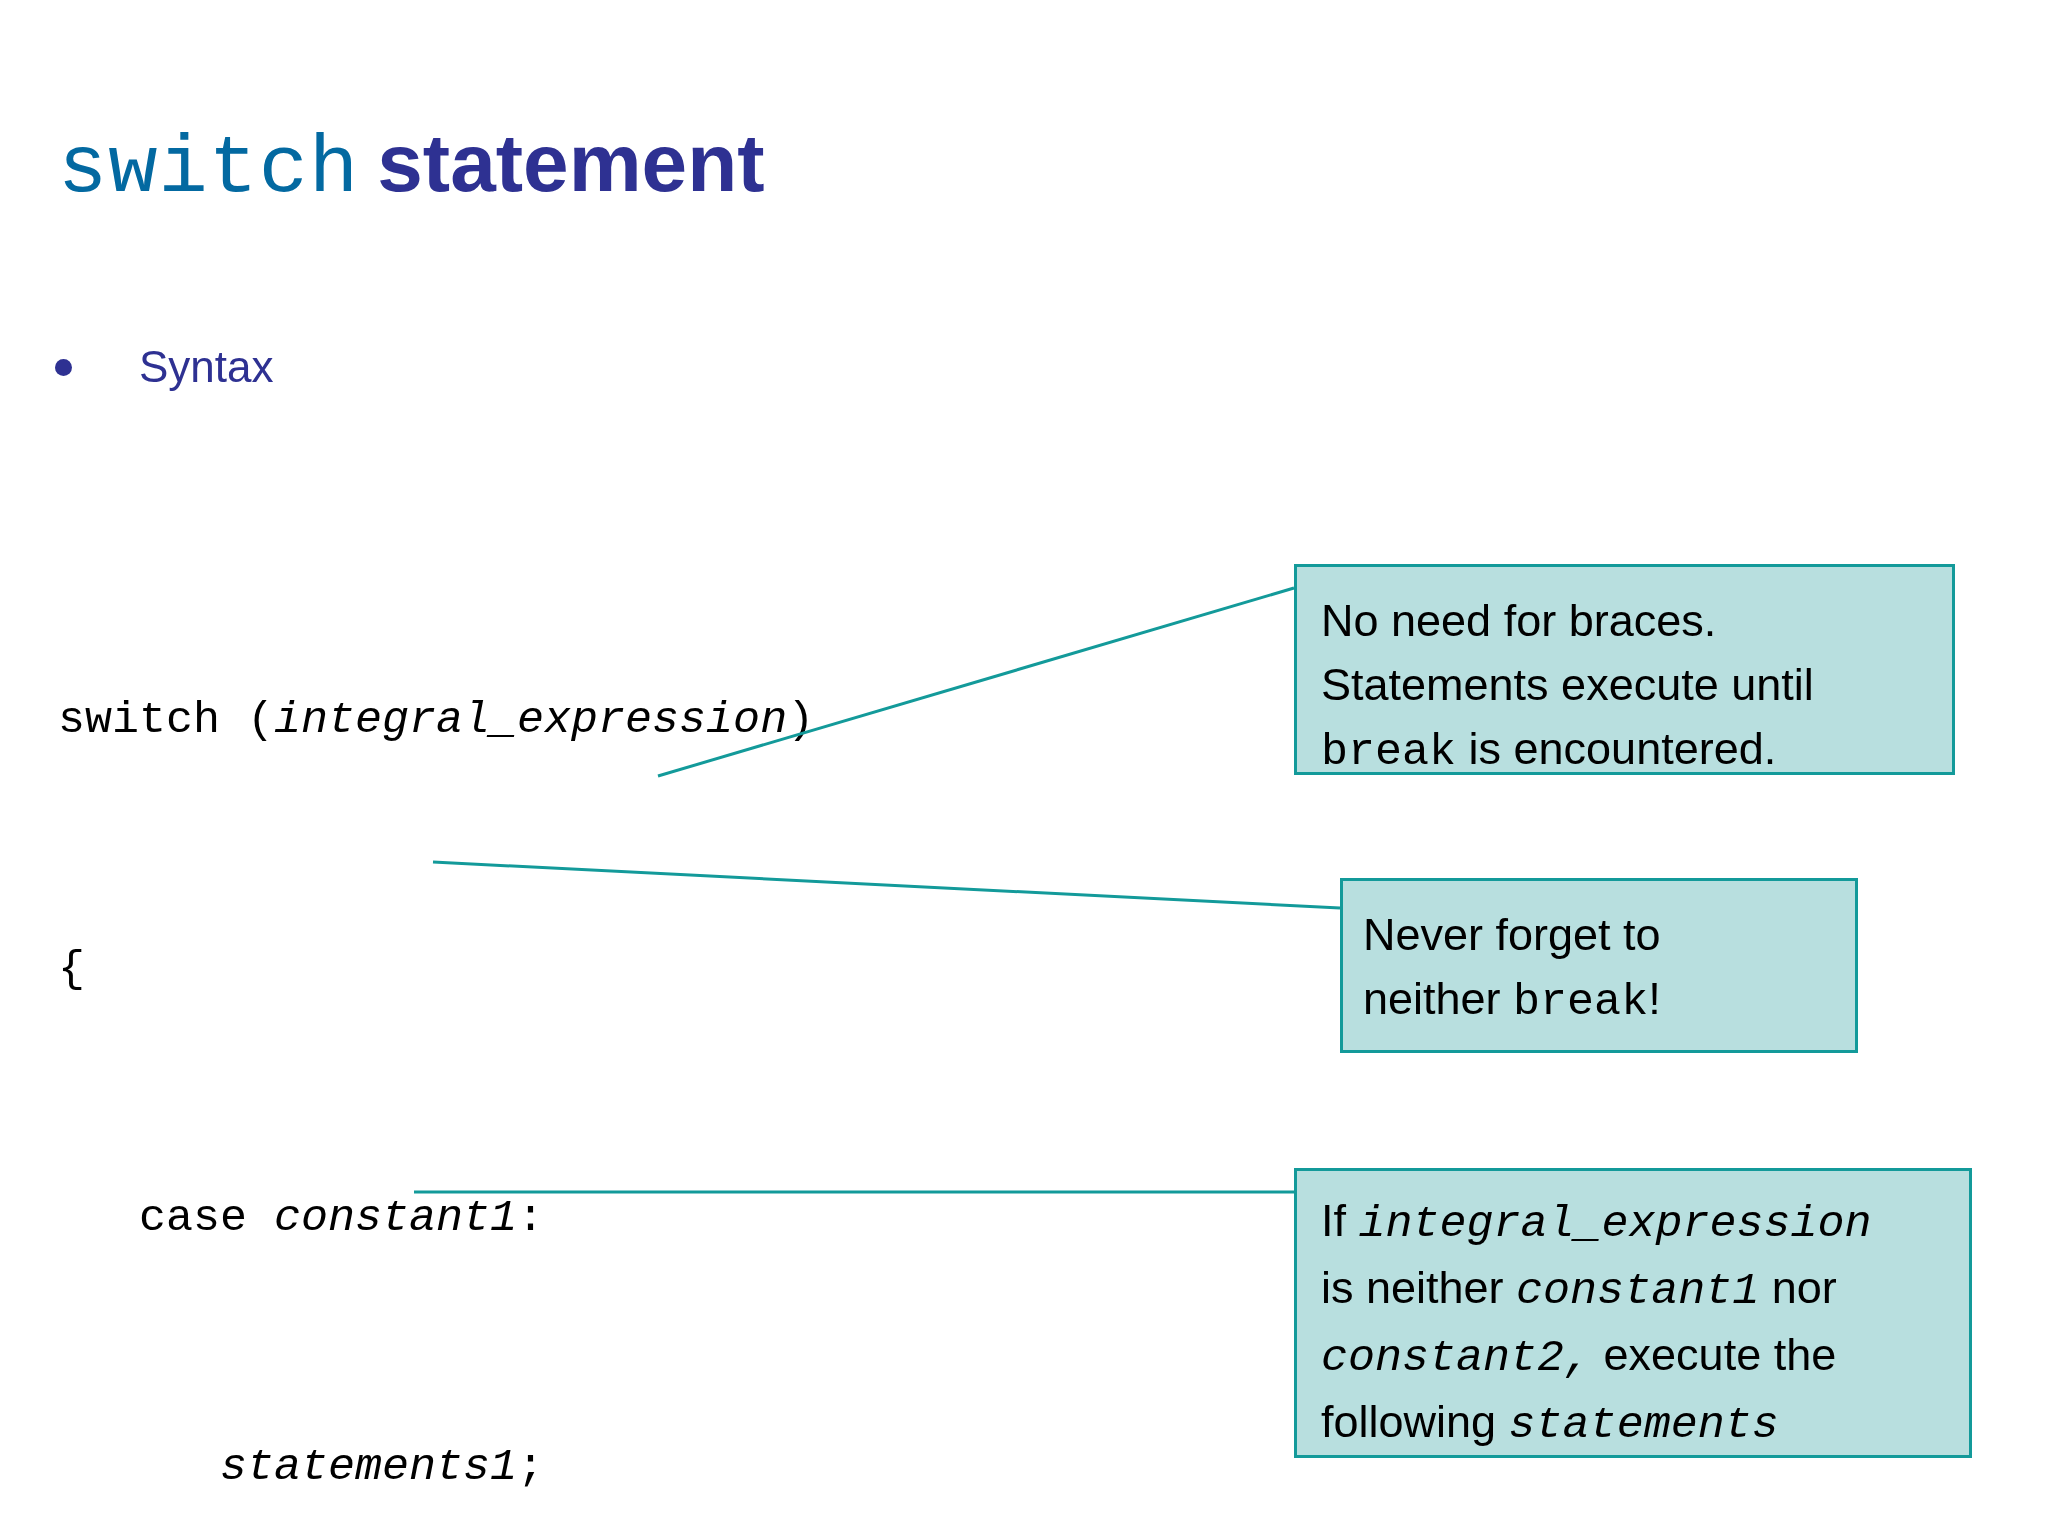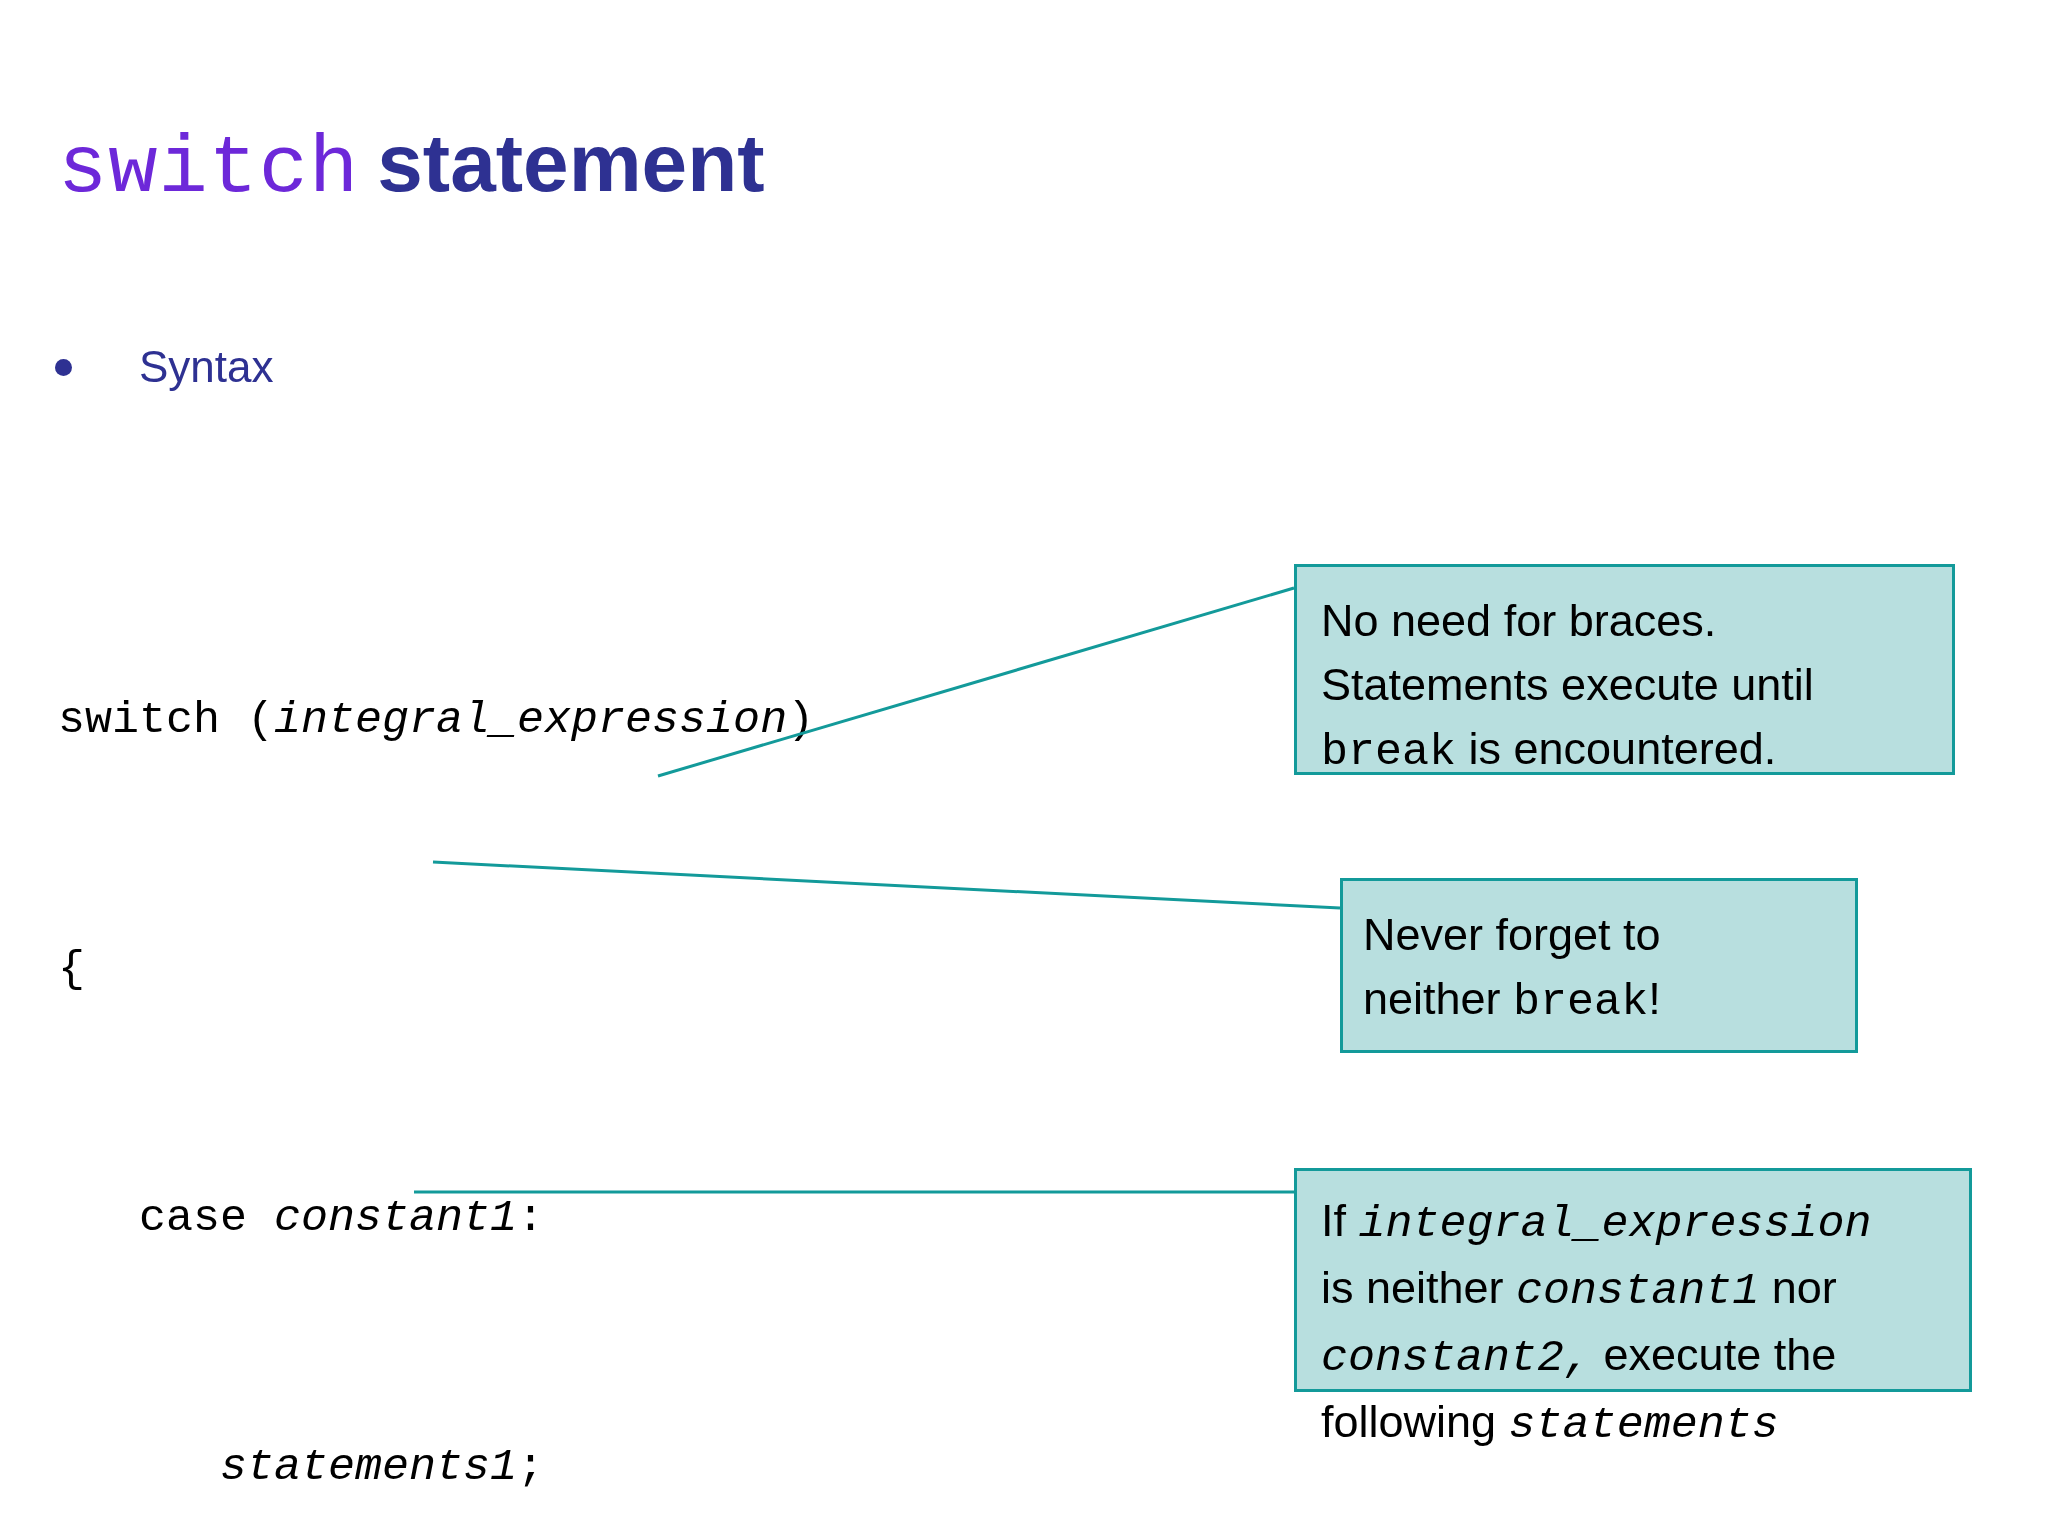--- a/index.html
+++ b/index.html
@@ -26,21 +26,21 @@
   .title {
     position: absolute;
     left: 58px;
     top: 122px;
     white-space: nowrap;
     line-height: 1.0;
   }
   .title .mono {
     font-family: "Liberation Mono", "DejaVu Sans Mono", monospace;
     font-size: 82px;
-    color: #6d28d9;
+    color: #0369a1;
     letter-spacing: 1px;
   }
   .title .sans {
     font-family: "Liberation Sans", sans-serif;
     font-size: 82px;
     font-weight: bold;
     color: #2e3192;
     margin-left: 18px;
   }
 
@@ -119,21 +119,21 @@
     width: 518px;
     height: 175px;
     padding: 22px 0 0 20px;
     font-size: 45px;
     line-height: 64px;
   }
   #callout-3 {
     left: 1294px;
     top: 1168px;
     width: 678px;
-    height: 224px;
+    height: 290px;
     padding: 18px 0 16px 24px;
     font-size: 45px;
     line-height: 63px;
   }
 
   
   #connectors {
     position: absolute;
     left: 0;
     top: 0;

